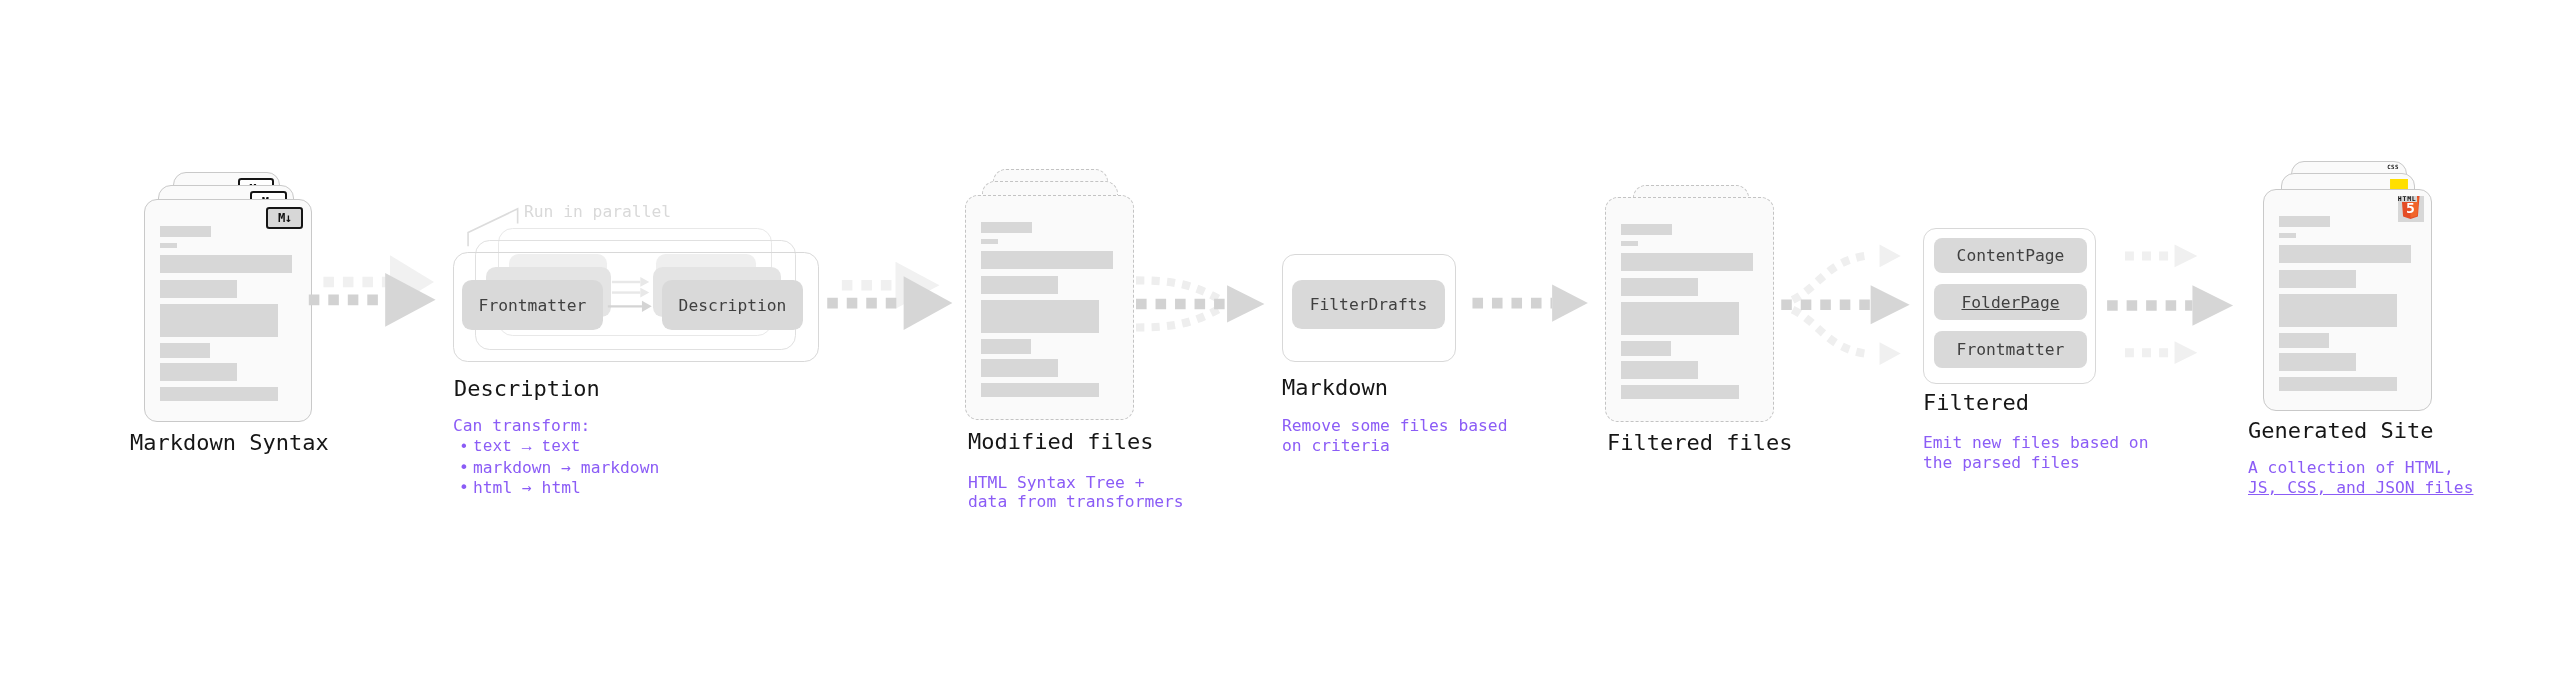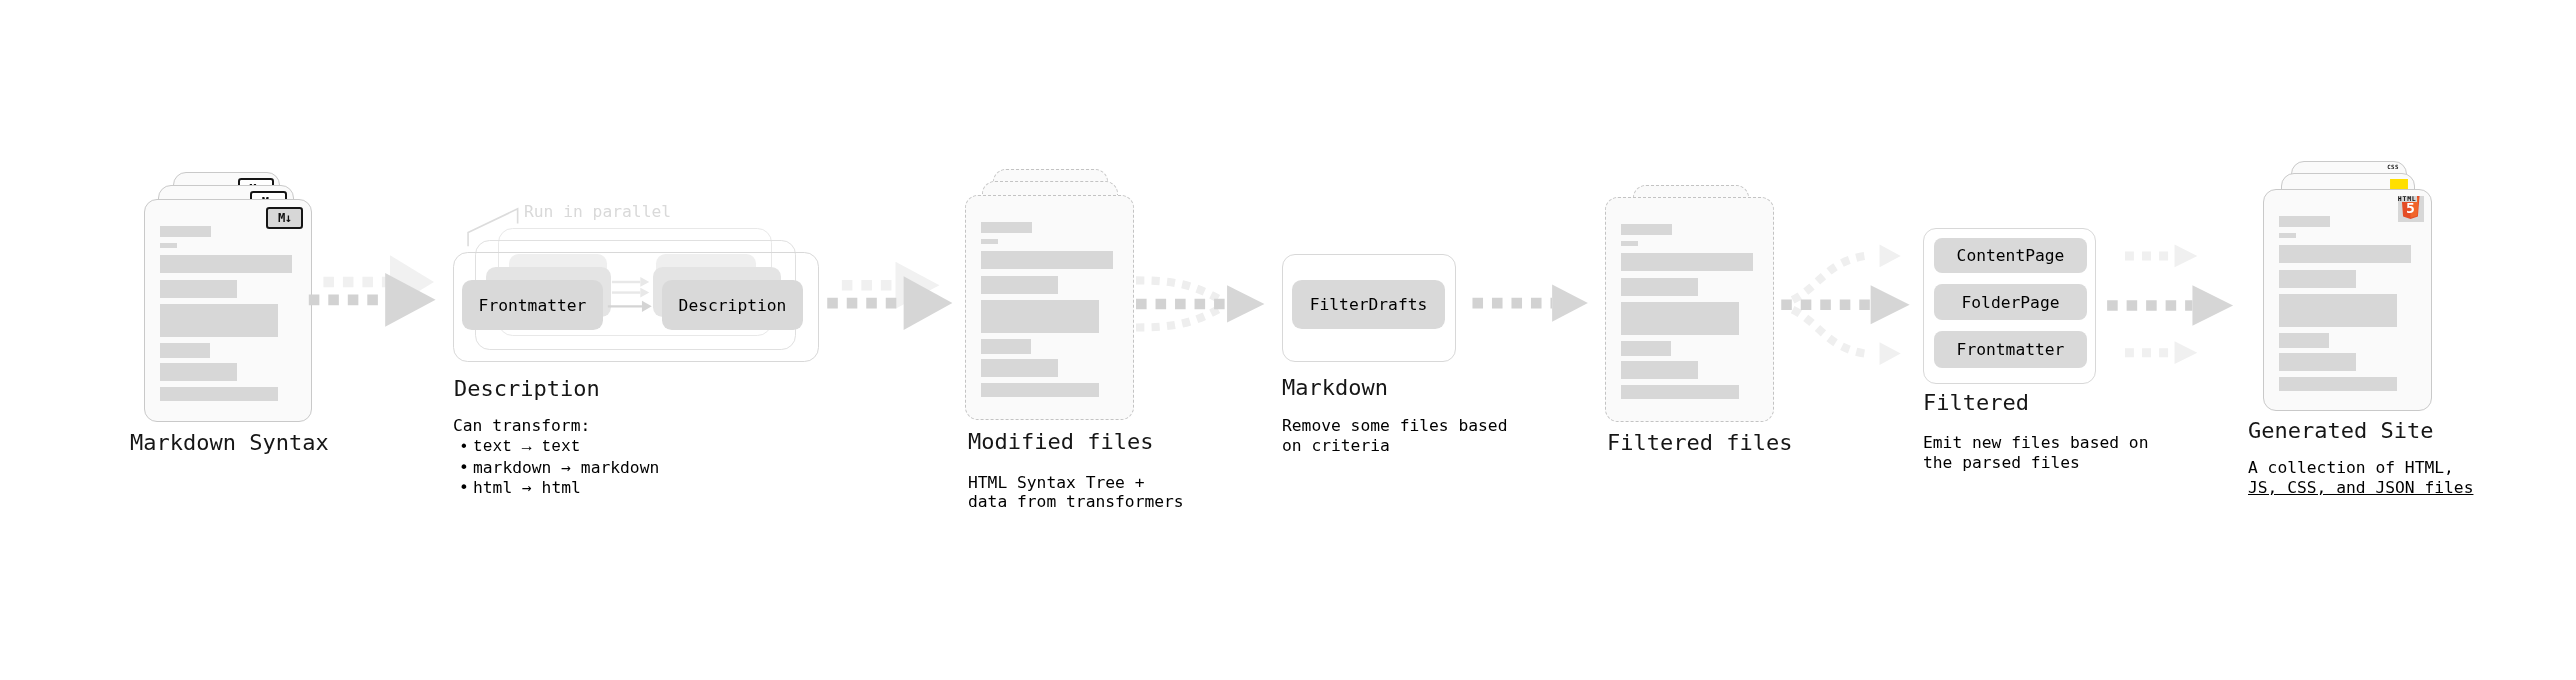--- a/index.html
+++ b/index.html
@@ -11,26 +11,26 @@
   .card.solid{border:1.6px solid #c9c9c9;margin-left:16px;}
   .card.dashed{border:1.6px dashed #c3c3c3;}
   
   .tbox{position:absolute;background:transparent;border:1.6px solid #d8d8d8;border-radius:14.6px;}
   .tbox.l1{border-color:#e0e0e0;}
   .tbox.l2{border-color:#e8e8e8;}
   
   .panel{position:absolute;background:#ffffff;border:1.6px solid #d8d8d8;border-radius:13px;}
   
   .btn{position:absolute;background:#d9d9d9;border-radius:9.8px;display:flex;align-items:center;
-       justify-content:center;font-size:16.3px;color:#000000;white-space:pre;}
+       justify-content:center;font-size:16.3px;color:#404040;white-space:pre;}
   .btn.l1{background:#e4e4e4;}
   .btn.l2{background:#efefef;}
   
   .h1{position:absolute;font-size:22px;line-height:22px;font-weight:500;color:#161616;white-space:pre;}
-  .sub{position:absolute;font-size:16.3px;line-height:20.3px;color:#000000;white-space:pre;}
+  .sub{position:absolute;font-size:16.3px;line-height:20.3px;color:#8b5cf6;white-space:pre;}
   .note{position:absolute;font-size:16.3px;line-height:20.3px;color:#d9d9d9;white-space:pre;}
   .bullet-dot{display:inline-block;width:18px;text-align:center;}
   
   .md-icon{position:absolute;width:32.5px;height:18px;border:2.4px solid #151515;border-radius:3.3px;
            background:#ffffff;display:flex;align-items:center;justify-content:center;
            font-weight:bold;font-size:12.2px;color:#111;letter-spacing:-0.8px;}
   
   .html5-icon{position:absolute;width:26px;text-align:center;}
   .html5-word{font-size:6.5px;line-height:6.5px;font-weight:bold;color:#111;letter-spacing:0.8px;}
   .css-icon{position:absolute;width:13px;text-align:center;}
@@ -188,21 +188,21 @@
         <div style="left: 15.4px; top: 143px; width: 50px; height: 14.6px;"></div>
         <div style="left: 15.4px; top: 163px; width: 77px; height: 18px;"></div>
         <div style="left: 15.4px; top: 187px; width: 118px; height: 14px;"></div>
       </div>
     <div class="h1" style="left:1607px;top:432px;">Filtered files</div>
   </div>
 
   <div>
     <div class="panel" style="left:1923px;top:228px;width:171px;height:154px;"></div>
     <div class="btn" style="left:1934px;top:238px;width:153px;height:35px;border-radius:8.1px;">ContentPage</div>
-    <div class="btn" style="left:1934px;top:284px;width:153px;height:36px;border-radius:8.1px;">FolderPage</div>
+    <div class="btn" style="left:1934px;top:284px;width:153px;height:36px;border-radius:8.1px;text-decoration:underline;">FolderPage</div>
     <div class="btn" style="left:1934px;top:331px;width:153px;height:37px;border-radius:8.1px;">Frontmatter</div>
     <div class="h1" style="left:1923px;top:392px;">Filtered</div>
     <div class="sub" style="left:1923px;top:433px;">Emit new files based on</div>
     <div class="sub" style="left:1923px;top:453px;">the parsed files</div>
   </div>
 
   <div>
     <div class="card solid" style="left:2275px;top:161px;width:114px;height:57px;">
       <div class="css-icon" style="right:6.5px;top:3.3px;">
         <div class="css-word">CSS</div>

